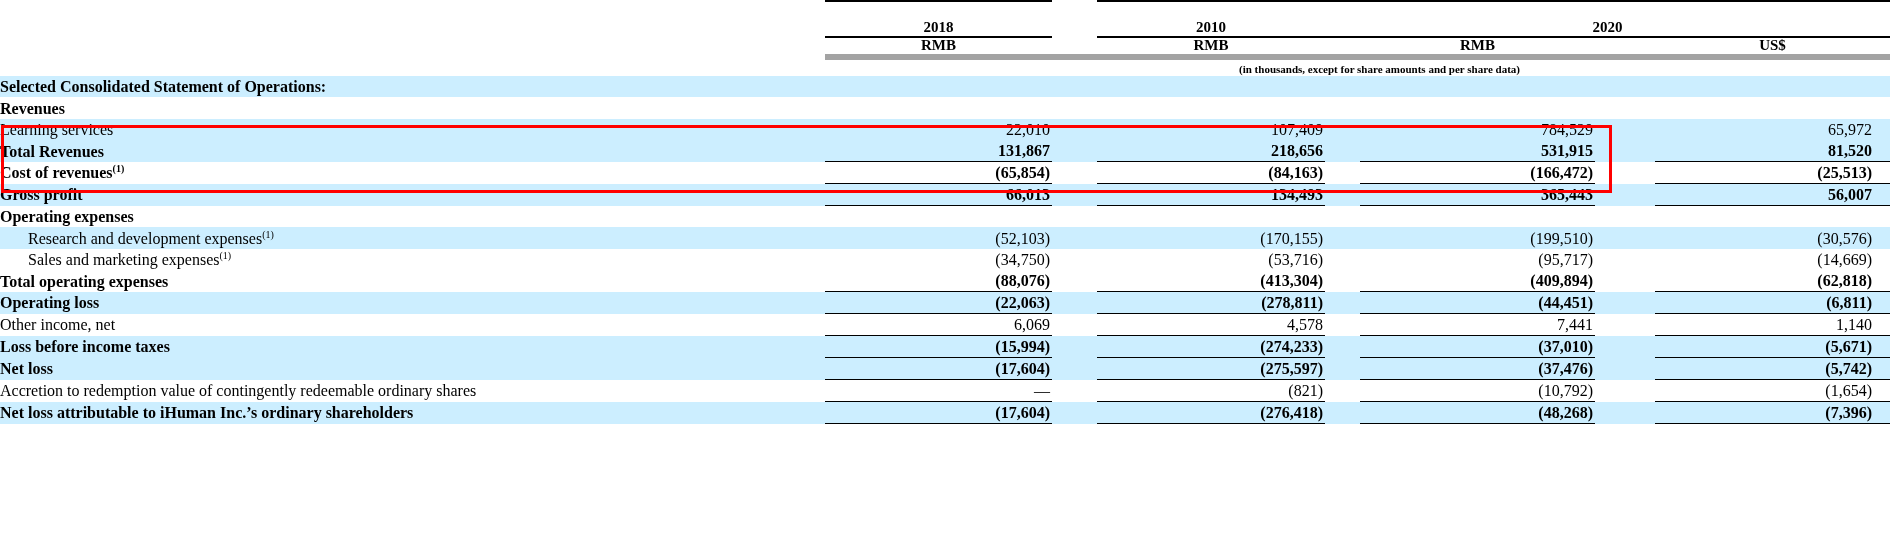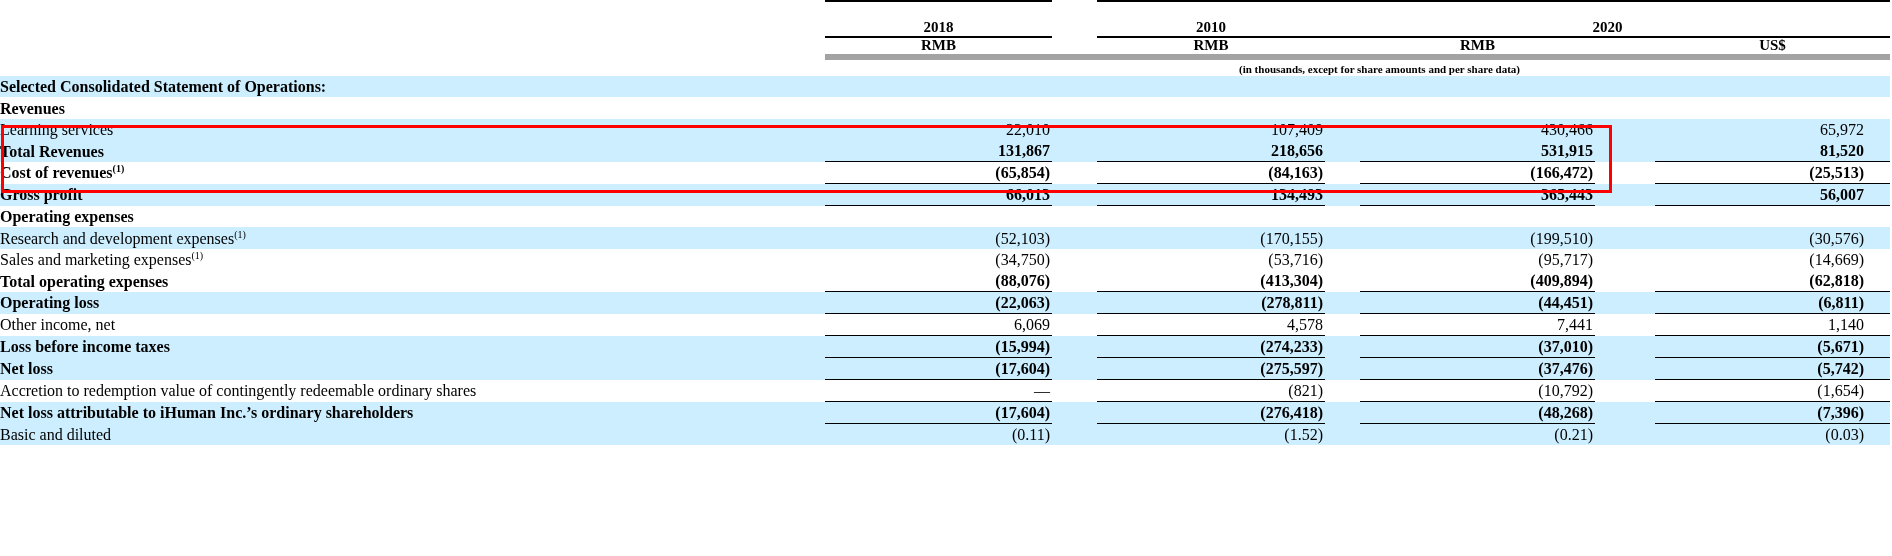--- a/index.html
+++ b/index.html
@@ -24,23 +24,23 @@
   .year-row  td { height: 36px; }
   .cur-row   td { height: 16px; }
   .note-row  td { height: 19px; font-size: 11px; }
   .center { text-align: center; }
   .seg { border-top: 2px solid #000; border-bottom: 2px solid #000; }
   .cur-row td.cb { border-bottom: 6px solid #a3a3a3; }
   .note-pad { padding-left: 44px; }
   
   tbody td { height: 21.5px; font-size: 16px; line-height: 21px; vertical-align: middle; }
   td.lab { white-space: nowrap; }
-  td.lab.ind { }
+  td.lab.ind { padding-left: 28px; }
   td.n { text-align: right; padding-right: 2px; white-space: nowrap; }
-  td.n.usd { padding-right: 26px; }
+  td.n.usd { padding-right: 18px; }
   tr.shaded { background: #cceeff; }
   tr.b { font-weight: bold; }
   tr.u td.n { border-bottom: 1.5px solid #000; }
   sup { font-size: 10px; vertical-align: super; line-height: 0; }
   
   .red-box {
     position: absolute;
     left: 1px;
     top: 125px;
     width: 1611px;
@@ -111,21 +111,21 @@
           <td class="gap"></td>
           <td class="n usd"></td>
         </tr>
         <tr class="shaded ">
           <td class="lab"><span>Learning services</span></td>
           <td class="gap"></td>
           <td class="n">22,010</td>
           <td class="gap"></td>
           <td class="n">107,409</td>
           <td class="gap"></td>
-          <td class="n">430,466</td>
+          <td class="n">784,529</td>
           <td class="gap"></td>
           <td class="n usd">65,972</td>
         </tr>
         <tr class="shaded b u">
           <td class="lab"><span>Total Revenues</span></td>
           <td class="gap"></td>
           <td class="n">131,867</td>
           <td class="gap"></td>
           <td class="n">218,656</td>
           <td class="gap"></td>
@@ -257,28 +257,17 @@
         <tr class="shaded b u">
           <td class="lab"><span>Net loss attributable to iHuman Inc.’s ordinary shareholders</span></td>
           <td class="gap"></td>
           <td class="n">(17,604)</td>
           <td class="gap"></td>
           <td class="n">(276,418)</td>
           <td class="gap"></td>
           <td class="n">(48,268)</td>
           <td class="gap"></td>
           <td class="n usd">(7,396)</td>
-        </tr>
-        <tr class="shaded ">
-          <td class="lab ind"><span>Basic and diluted</span></td>
-          <td class="gap"></td>
-          <td class="n">(0.11)</td>
-          <td class="gap"></td>
-          <td class="n">(1.52)</td>
-          <td class="gap"></td>
-          <td class="n">(0.21)</td>
-          <td class="gap"></td>
-          <td class="n usd">(0.03)</td>
         </tr>
       </tbody>
   </table>
   <div class="red-box"></div>
 </div>
 
 </body></html>

